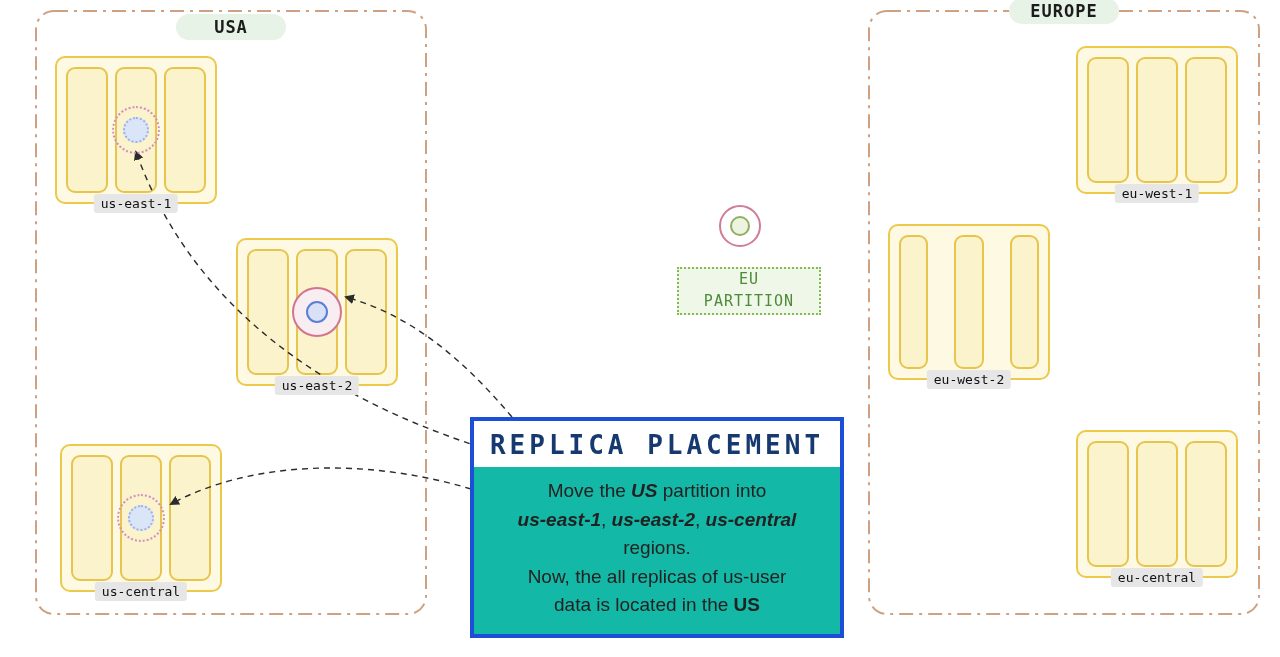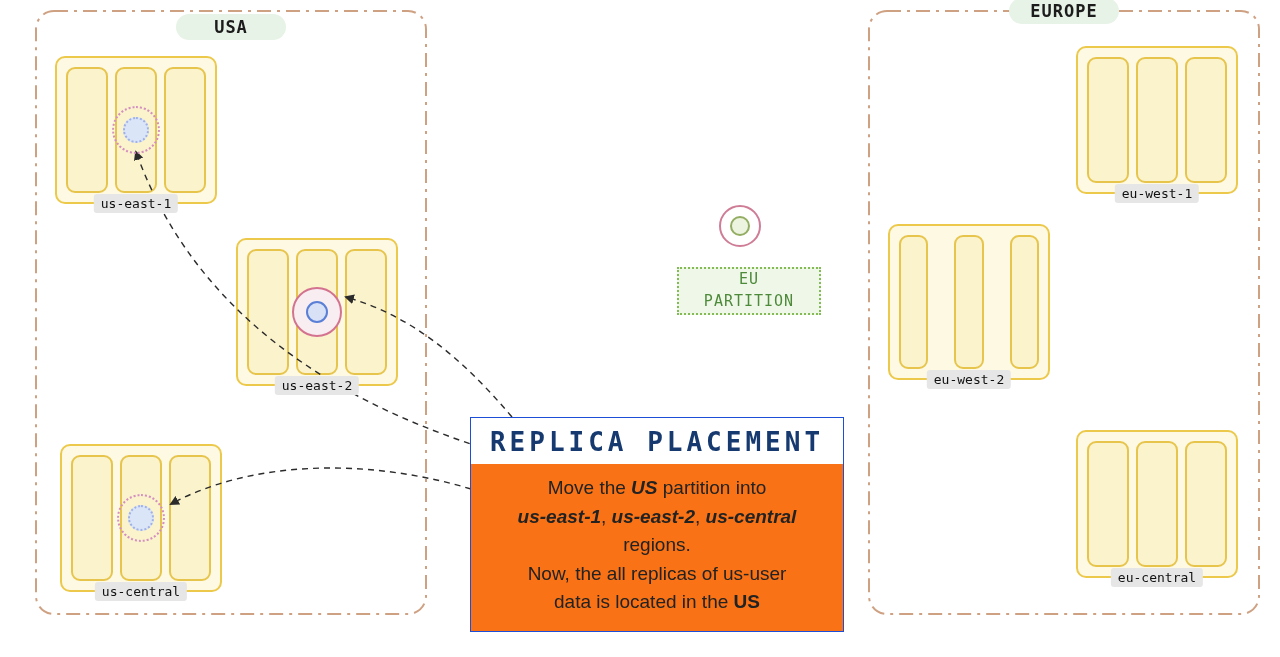--- a/index.html
+++ b/index.html
@@ -66,29 +66,29 @@
     position:absolute; left:677px; top:267px; width:144px; min-height:48px; box-sizing:border-box;
     border:2px dotted #84bb55; background:#eff7e8; border-radius:0;
     display:flex; align-items:center; justify-content:center; text-align:center;
     font-family:"DejaVu Sans Mono", monospace; font-size:15px; color:#4d8a3a;
     white-space:pre-line; line-height:1.45; letter-spacing:1px; z-index:4;
   }
 
   
   .rp-box {
     position:absolute; left:470px; top:417px; width:374px; box-sizing:border-box;
-    border:1px solid #1d4ed8; background:#ffffff; z-index:7;
+    border:4px solid #1d4ed8; background:#ffffff; z-index:7;
   }
   .rp-title {
     padding:9px 0 7px; text-align:center; background:#ffffff;
     font-family:"DejaVu Sans Mono", monospace; font-weight:bold; font-size:26px;
     letter-spacing:4px; color:#163a70;
   }
   .rp-body {
-    background:#f97316; padding:10px 14px 14px;
+    background:#14b8a6; padding:10px 14px 14px;
     font-family:"Liberation Sans","DejaVu Sans",sans-serif; font-size:19px;
     line-height:1.5; color:#222; text-align:center; white-space:pre-line;
   }
   .seg-bold-italic { font-weight:bold; font-style:italic; }
   .seg-italic { }
   .seg-bold { font-weight:bold; }
 
   .overlay-svg { position:absolute; left:0; top:0; width:1280px; height:657px; z-index:3; pointer-events:none; }
 </style>
 </head>

